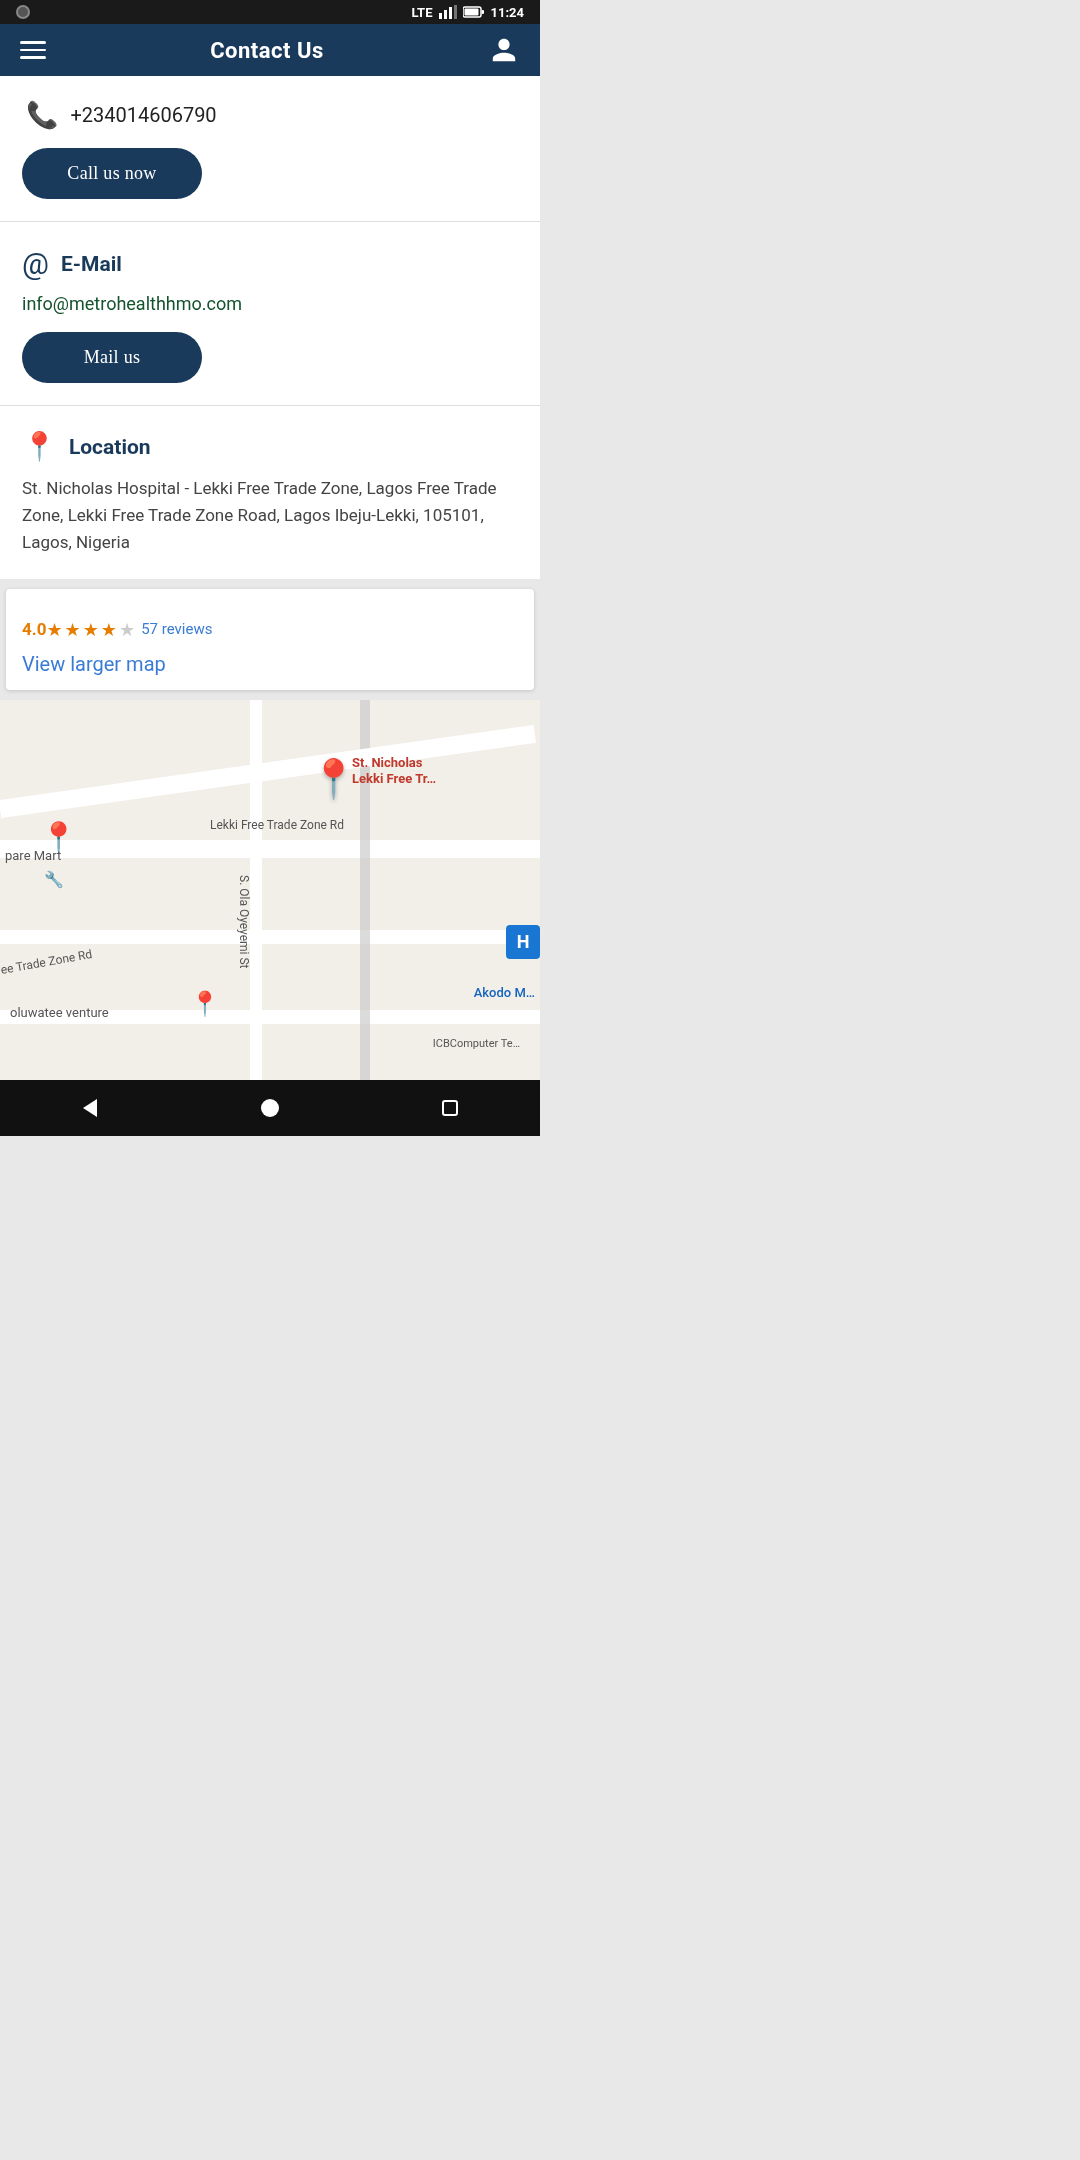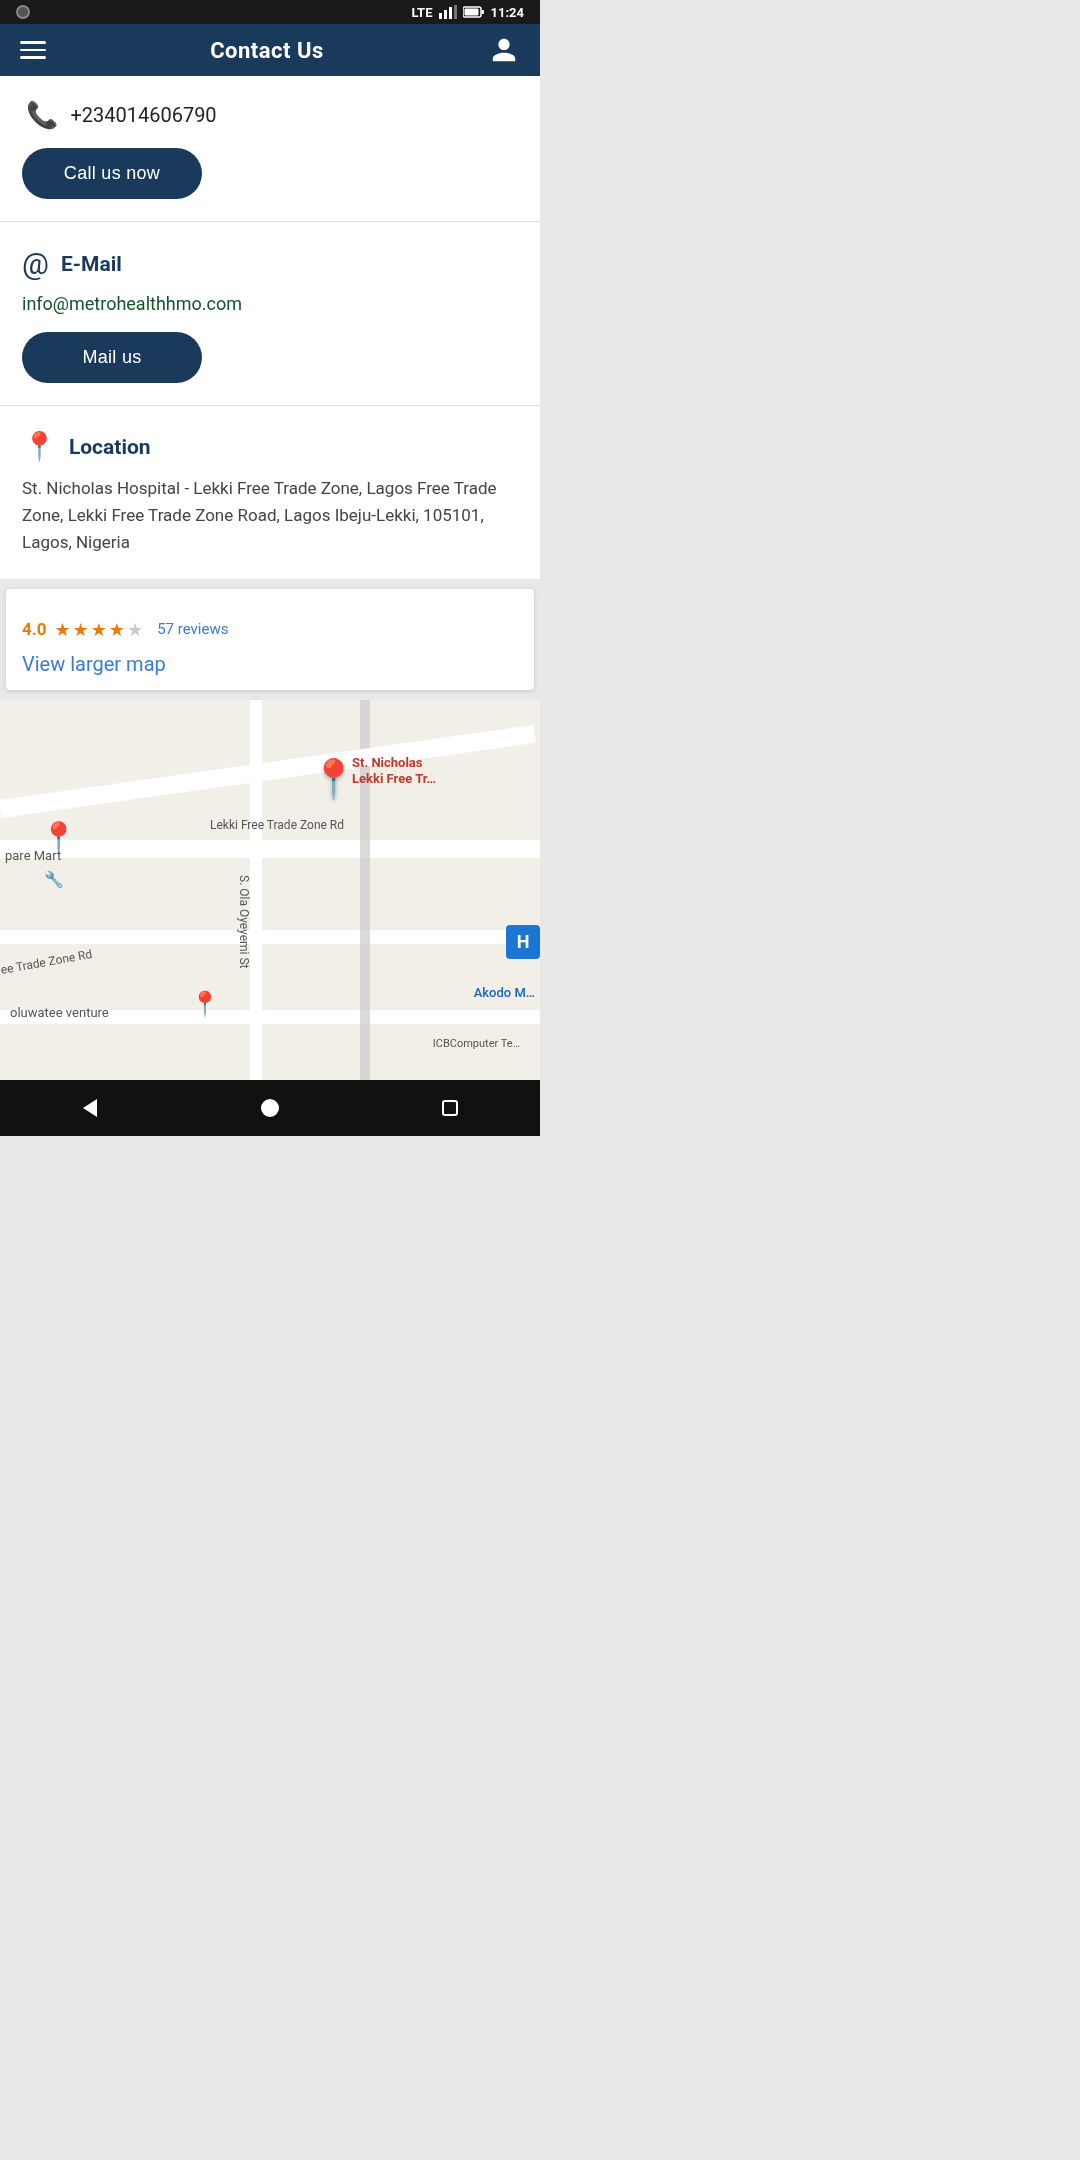--- a/index.html
+++ b/index.html
@@ -121,20 +121,21 @@
       border: none;
       border-radius: 50px;
       padding: 15px 36px;
       font-size: 18px;
       font-weight: 500;
       cursor: pointer;
       display: inline-block;
       min-width: 180px;
       text-align: center;
       letter-spacing: 0.3px;
+      font-family: Liberation Serif, serif;
     }
 
     .email-text {
       font-size: 18px;
       color: #14532d;
       margin-bottom: 18px;
       margin-top: 4px;
     }
 
     .location-text {
@@ -182,21 +183,20 @@
       text-align: center;
       gap: 4px;
     }
     .directions-arrow {
       font-size: 28px;
       color: #3a7bd5;
     }
     .rating-row {
       display: flex;
       align-items: center;
-      gap: 8px;
       margin-top: 12px;
     }
     .rating-num {
       font-size: 17px;
       font-weight: bold;
       color: #e67c00;
     }
     .stars {
       display: flex;
       gap: 2px;

